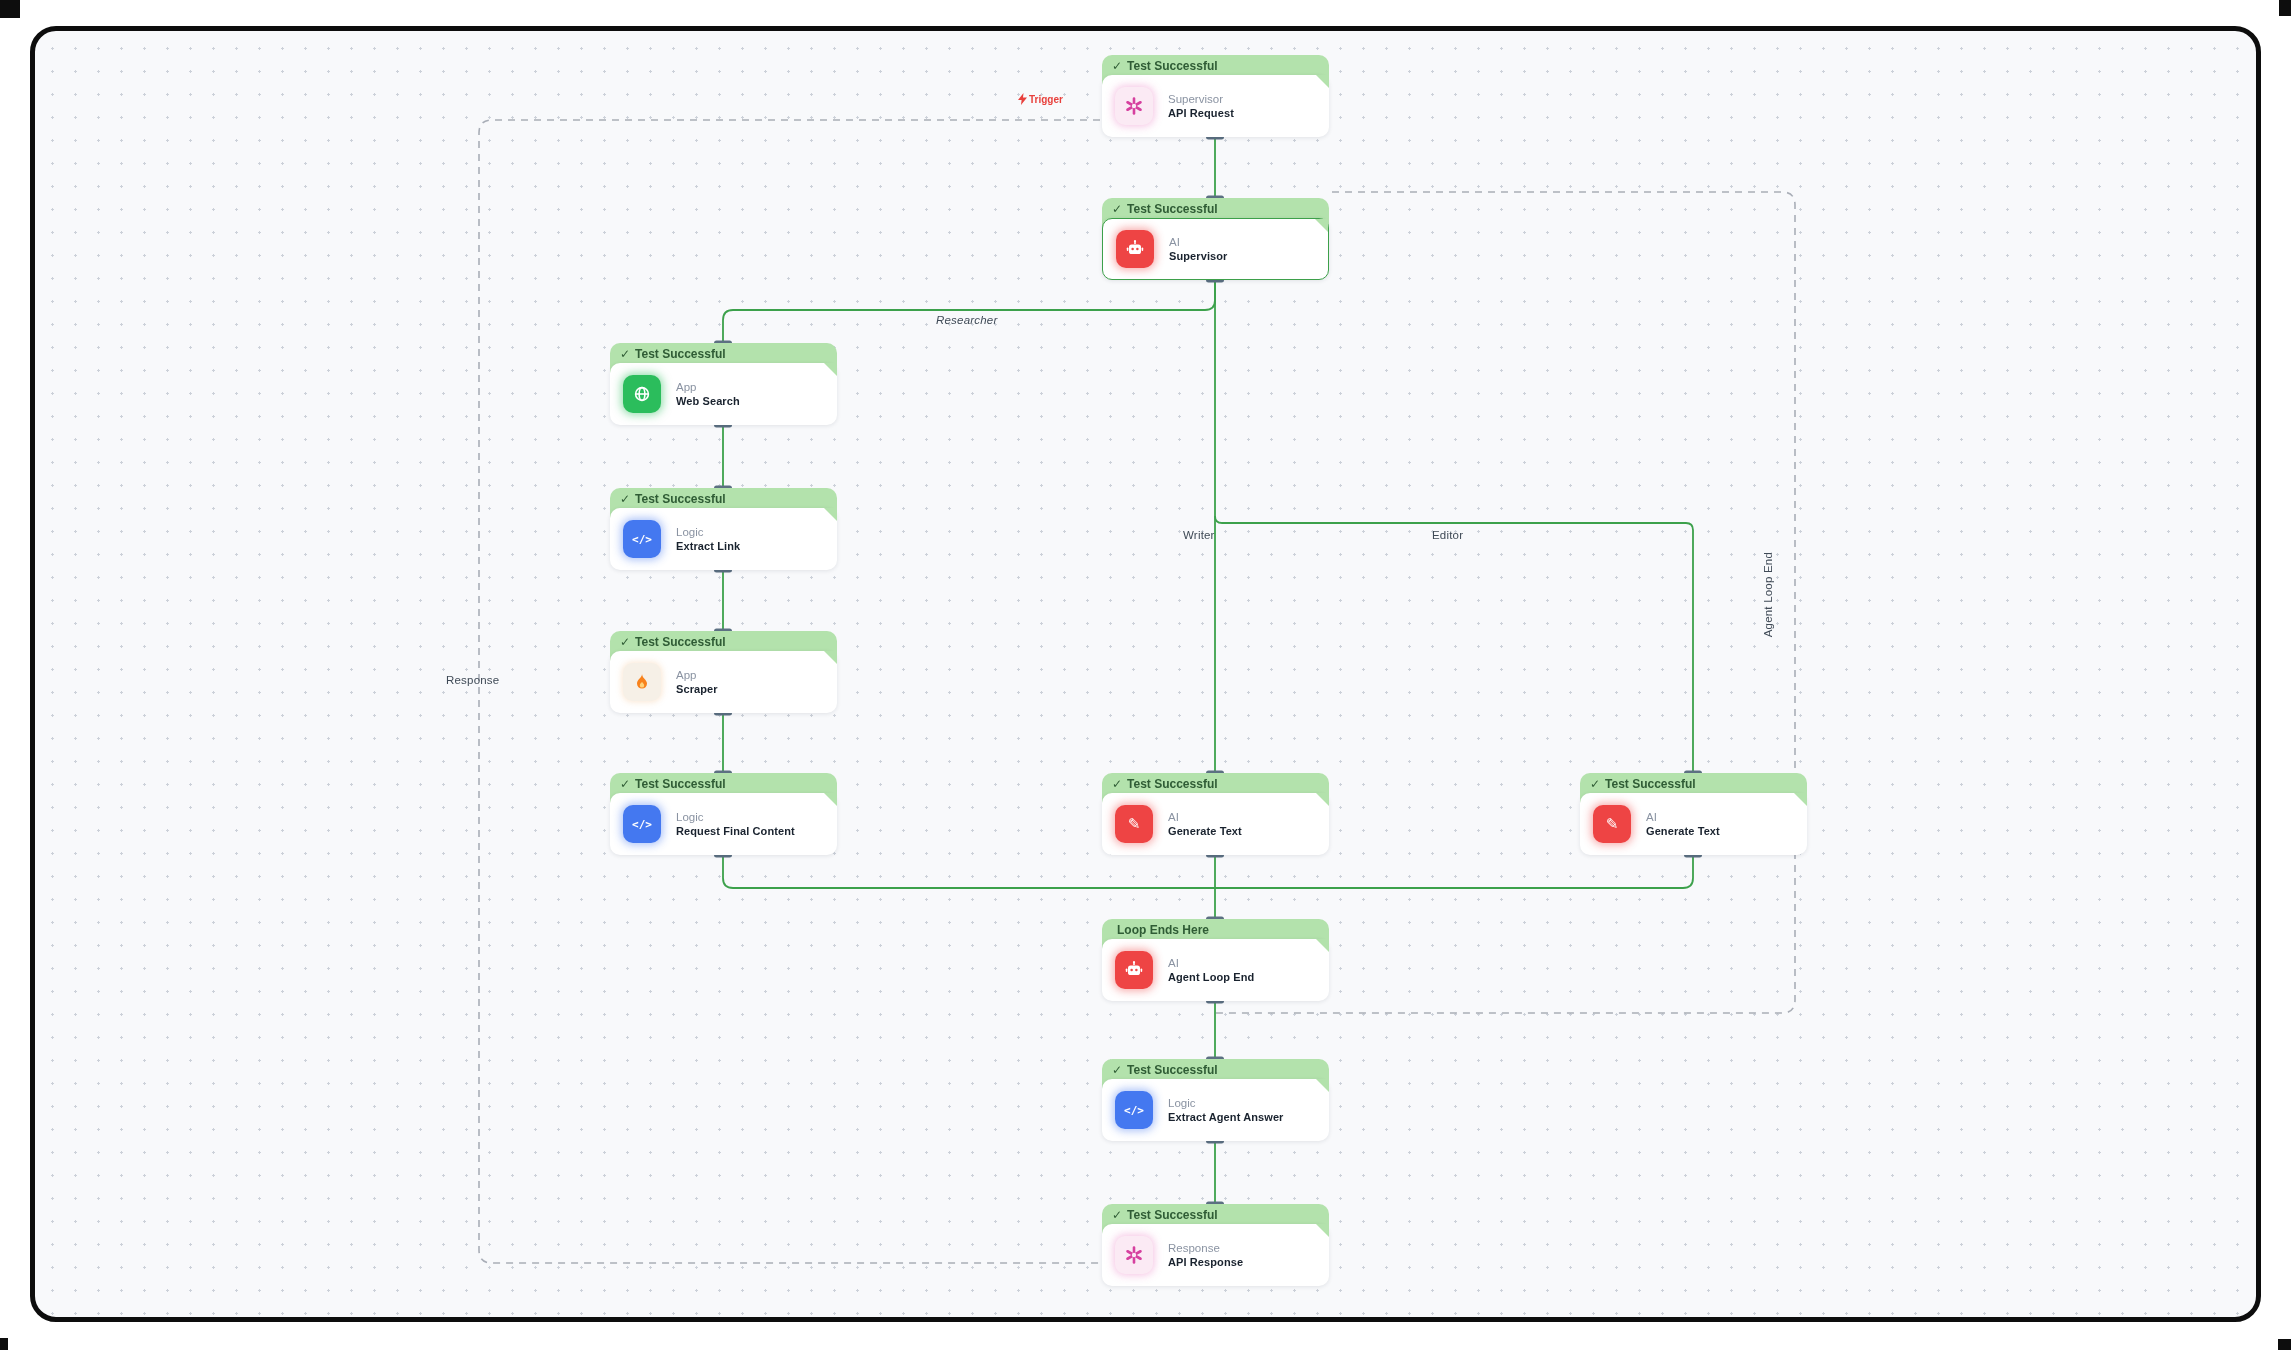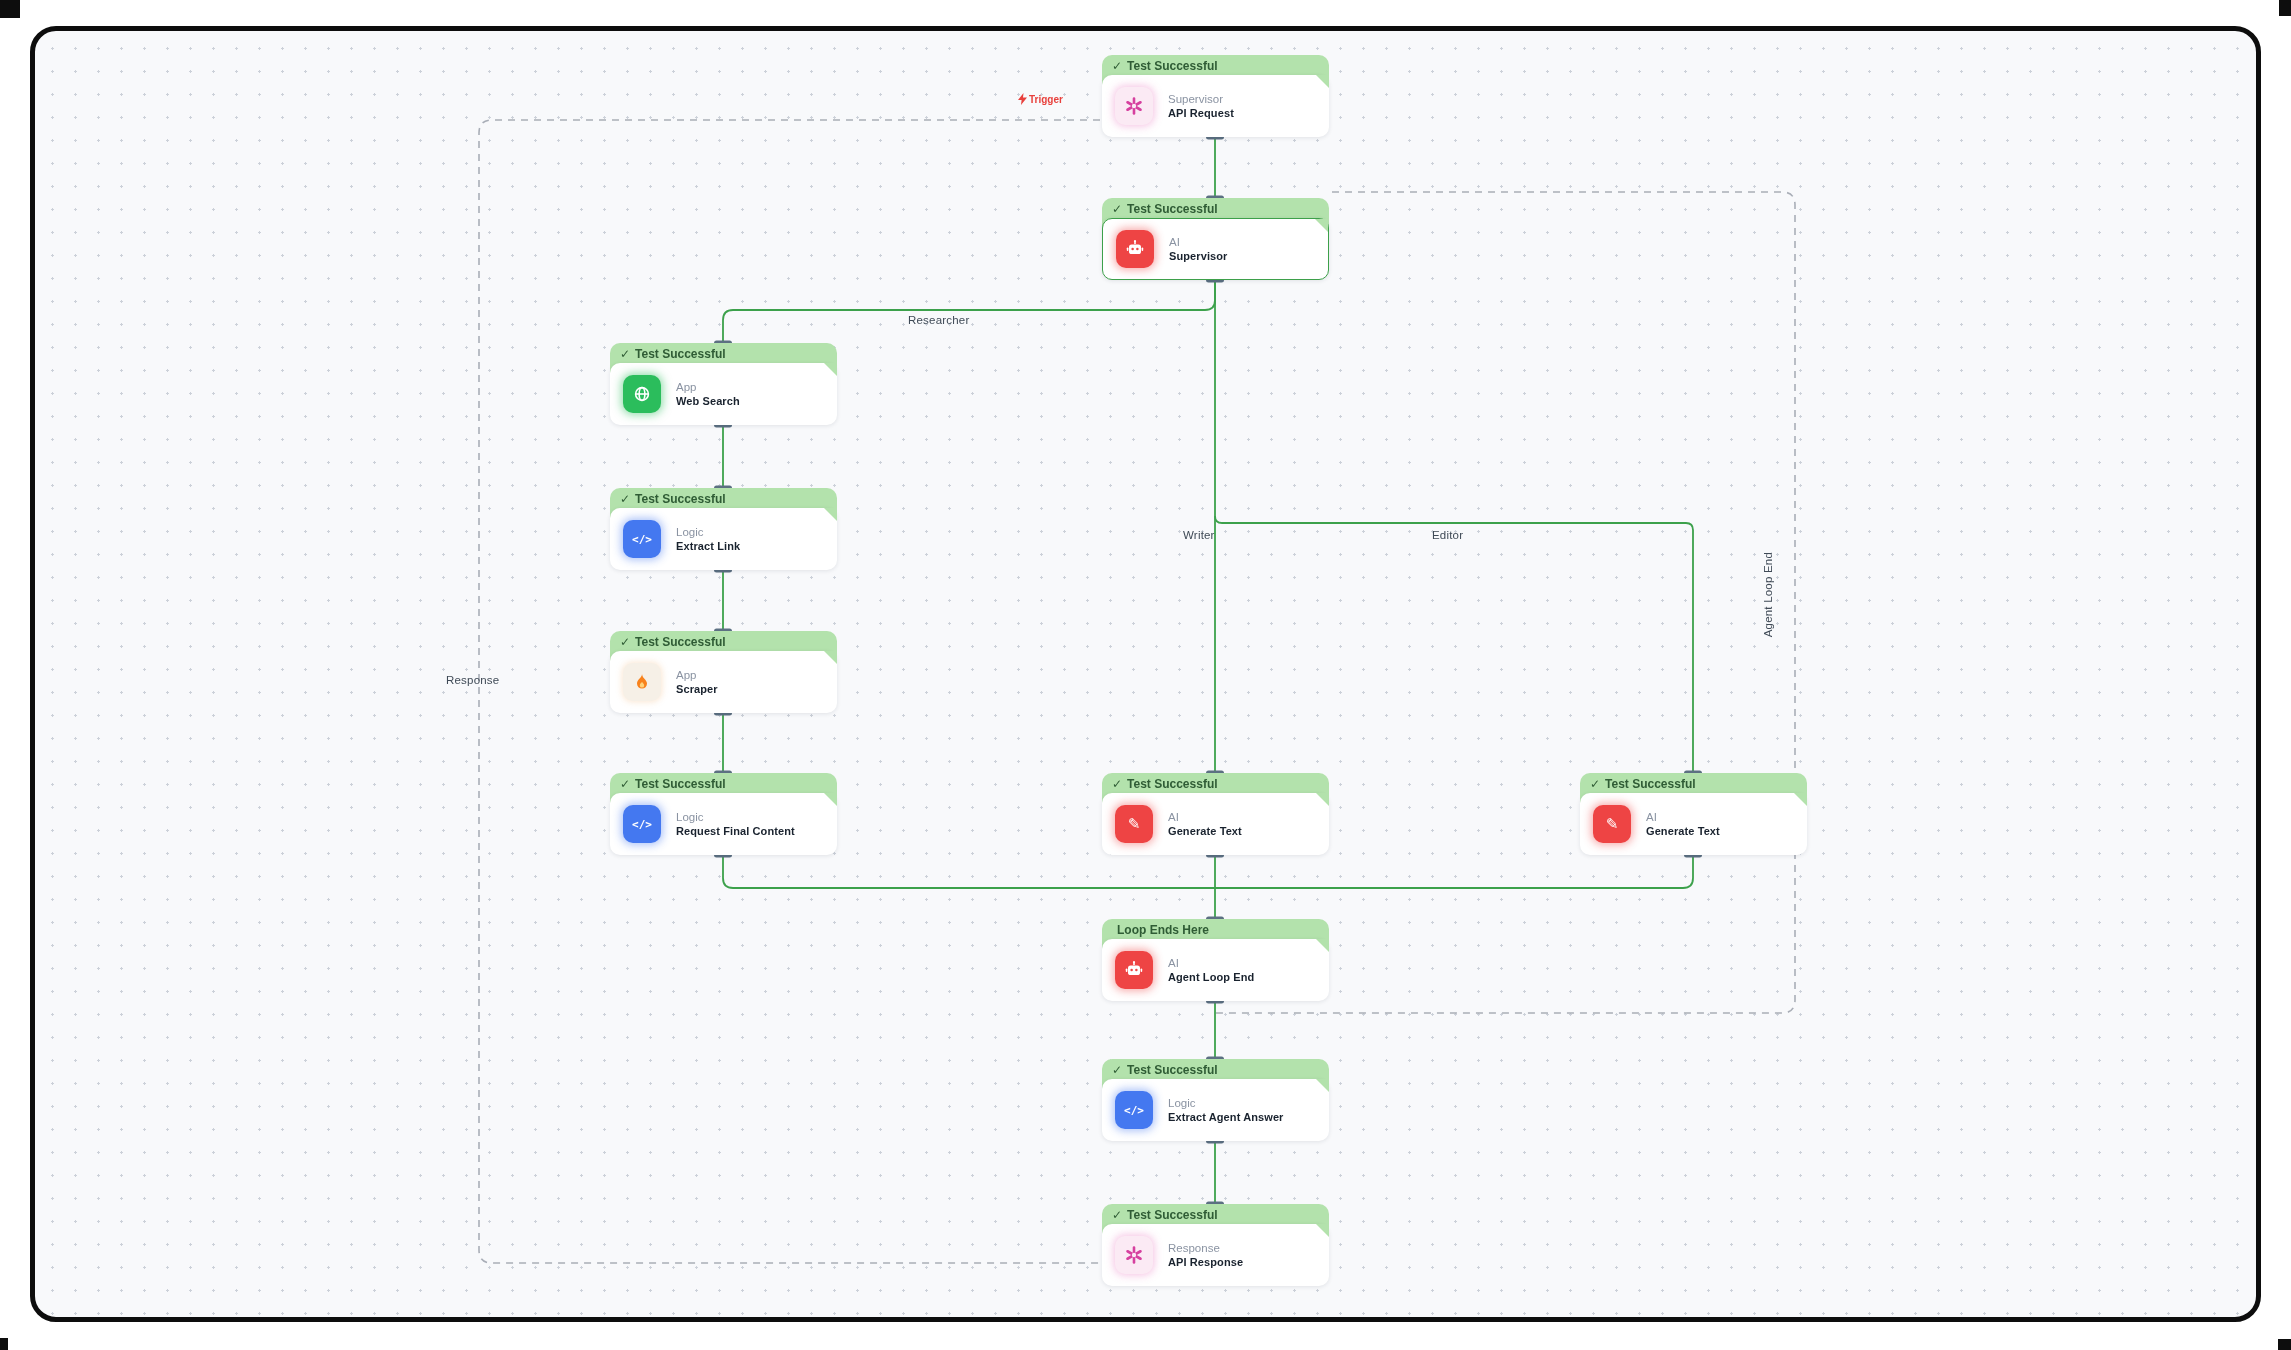--- a/index.html
+++ b/index.html
@@ -122,21 +122,21 @@
     <rect x="1206" y="1201.5" width="18" height="5" rx="2.5"></rect>
   </g>
 </svg>
 
 <div class="trigger-label" style="left:1018px;top:93px;">
   <svg width="9" height="12" viewBox="0 0 9 12">
     <polygon points="5.5,0 0,7 3.6,7 3,12 9,4.6 5,4.6" fill="#e8403c"></polygon>
   </svg>
   <span>Trigger</span>
 </div>
-<div class="edge-label" style="left:908px;top:314px;">Researcher</div>
+<div class="edge-label" style="left:936px;top:314px;font-style:italic;">Researcher</div>
 <div class="edge-label" style="left:1183px;top:529px;">Writer</div>
 <div class="edge-label" style="left:1432px;top:529px;">Editor</div>
 <div class="edge-label" style="left:446px;top:674px;">Response</div>
 <div class="edge-label vertical" style="left:1762px;top:552px;">Agent Loop End</div>
 
 <div class="node" style="left:1102px;top:55px;">
   <div class="node-header">
       <span class="chk">✓</span>
       <span>Test Successful</span>
     </div>

